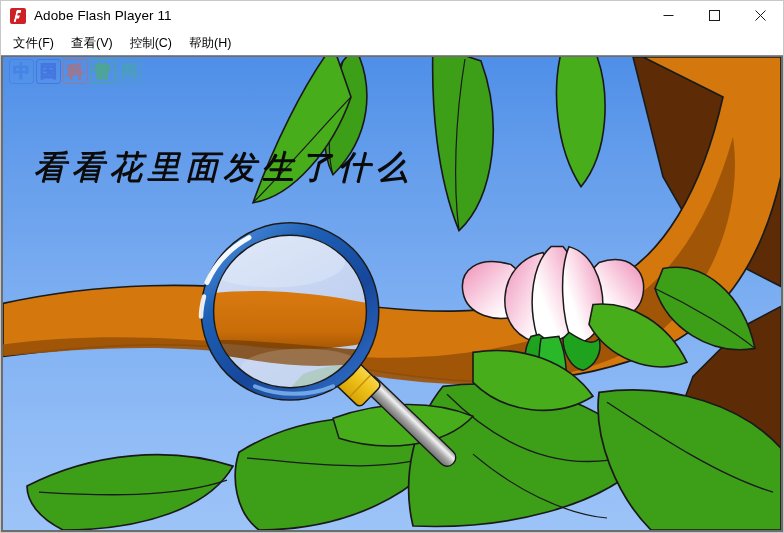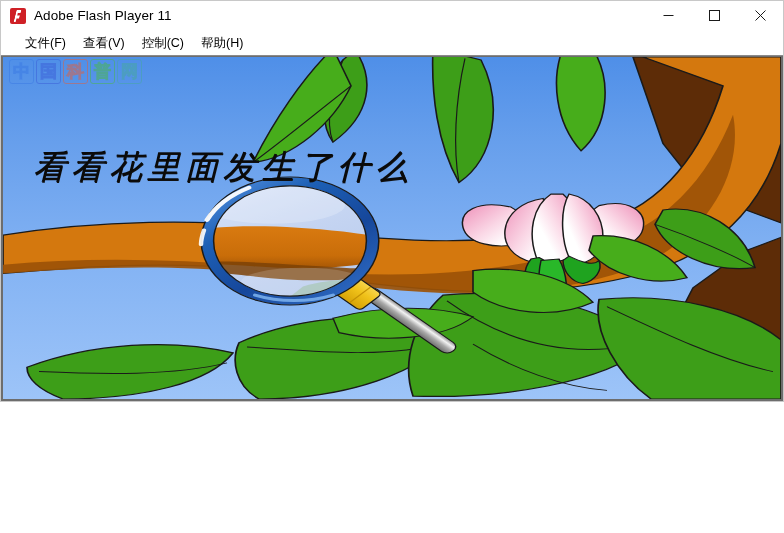--- a/index.html
+++ b/index.html
@@ -10,21 +10,21 @@
   body {
     width: 784px;
     height: 533px;
     overflow: hidden;
     font-family: "Liberation Sans", "DejaVu Sans", sans-serif;
   }
 
   #app-window {
     position: relative;
     width: 784px;
-    height: 402px;
+    height: 533px;
     background: #ffffff;
     box-sizing: border-box;
     border: 1px solid #c8c8c8;
     display: flex;
     flex-direction: column;
   }
 
   
   #title-bar {
     position: relative;
@@ -82,21 +82,21 @@
   }
   .win-btn svg { display: block; }
 
   
   #menu-bar {
     height: 25px;
     flex: 0 0 25px;
     background: #ffffff;
     display: flex;
     align-items: center;
-    padding-left: 16px;
+    padding-left: 4px;
     user-select: none;
   }
   .menu-item {
     font-size: 12.5px;
     color: #000000;
     padding: 3px 9px 3px 8px;
     white-space: nowrap;
     line-height: 16px;
   }
 

